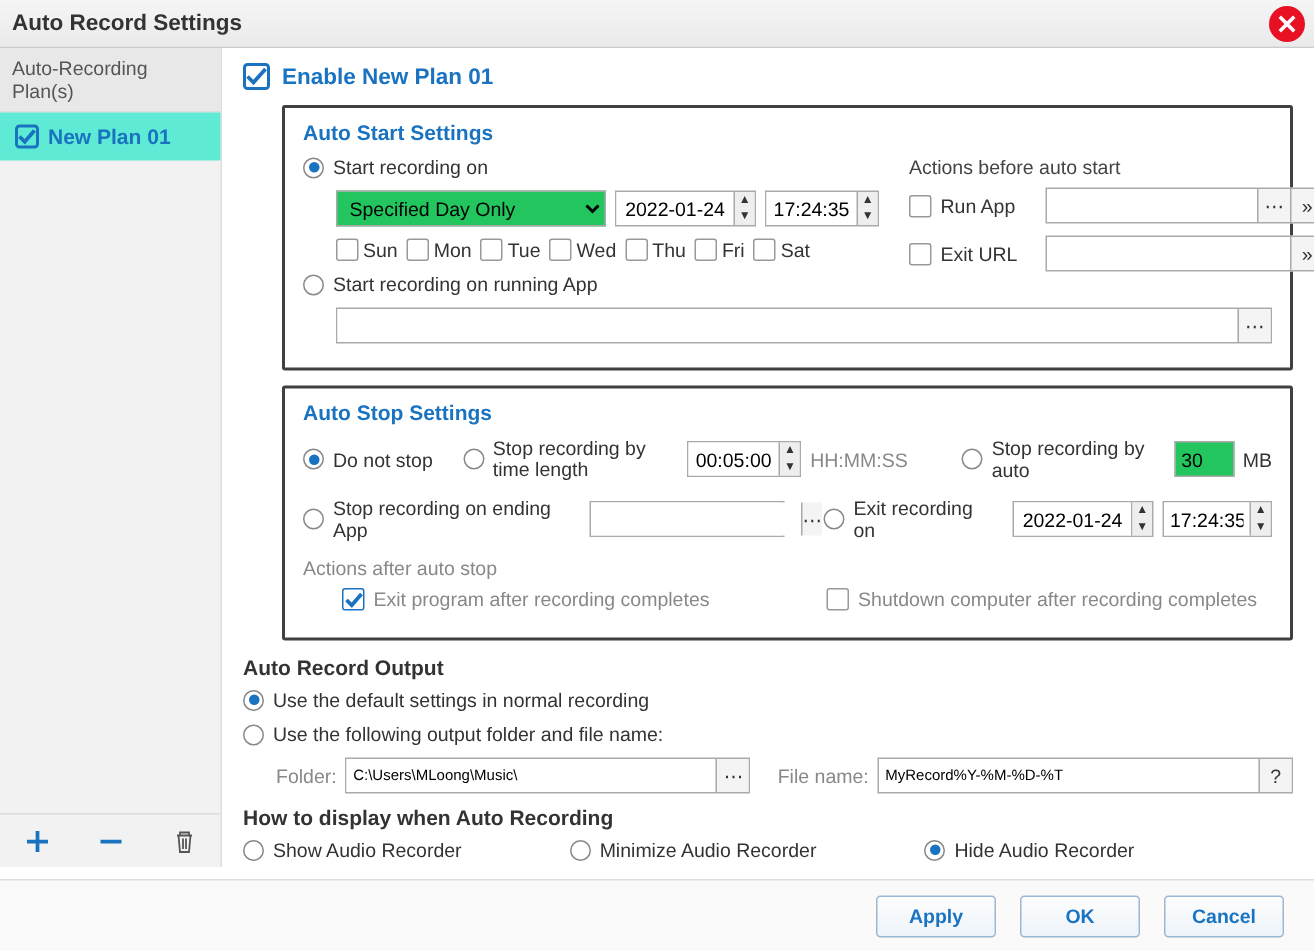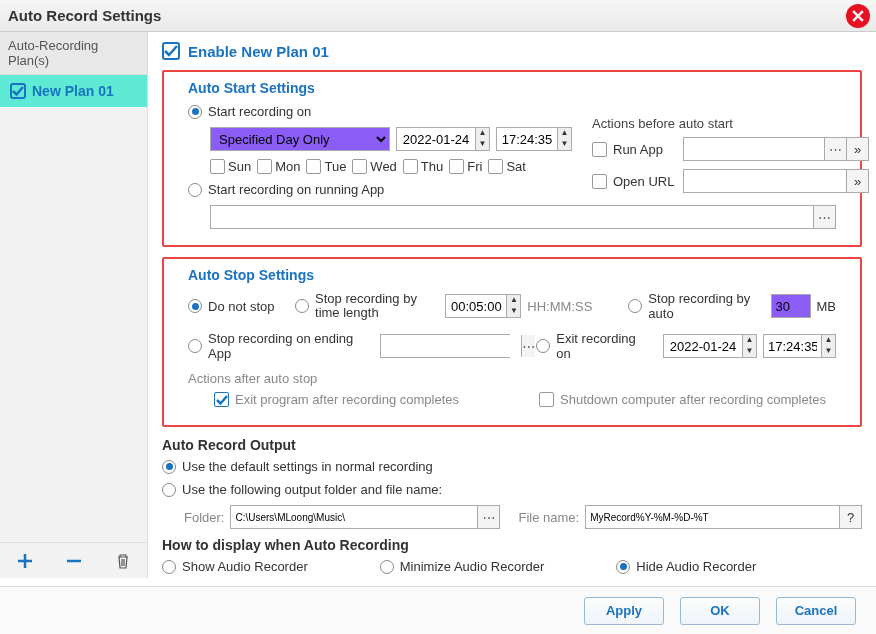--- a/index.html
+++ b/index.html
@@ -18,32 +18,32 @@
 .sidebar-toolbar { margin-top: auto; border-top: 1px solid #ddd; display: flex; justify-content: space-around; align-items: center; height: 36px; color: #1a73c0; }
 .sidebar-toolbar span { cursor: pointer; font-size: 20px; display:flex; align-items:center; }
 
 .main { flex: 1; padding: 10px 14px; overflow: hidden; }
 
 .enable-row { display: flex; align-items: center; gap: 8px; margin-bottom: 10px; }
 .enable-row .cb { width: 18px; height: 18px; border: 2px solid #1a73c0; border-radius: 3px; display:flex; align-items:center; justify-content:center; }
 .enable-row .cb svg { width: 14px; height: 14px; }
 .enable-row .lbl { color: #1a73c0; font-weight: 700; font-size: 15px; }
 
-.redbox { border: 2px solid #ef4444; border-radius: 2px; padding: 8px 24px; margin-bottom: 10px; }
+.redbox { border: 2px solid #404040; border-radius: 2px; padding: 8px 12px; margin-bottom: 10px; margin-left: 26px; }
 .section-title { color: #1a73c0; font-weight: 700; margin-bottom: 8px; font-size: 14px; }
 .plain-title { font-weight: 700; color: #333; margin-bottom: 6px; font-size: 14px; }
 
 .row { display: flex; align-items: center; gap: 6px; margin-bottom: 8px; flex-wrap: nowrap; }
 .radio { width: 14px; height: 14px; border: 1px solid #888; border-radius: 50%; display:inline-flex; align-items:center; justify-content:center; cursor:pointer; flex-shrink:0; }
 .radio.checked::after { content:""; width:7px; height:7px; background:#1a73c0; border-radius:50%; }
 .checkbox { width: 15px; height: 15px; border: 1px solid #999; border-radius: 2px; display:inline-flex; align-items:center; justify-content:center; cursor:pointer; background:#fff; flex-shrink:0; }
 .checkbox.checked { border-color:#1a73c0; }
 .checkbox.checked svg { width:12px; height:12px; }
 
-select, input.txt { border: 1px solid #aaa; background:#8b5cf6; height: 24px; padding: 0 4px; font-size: 13px; }
+select, input.txt { border: 1px solid #aaa; background:#22c55e; height: 24px; padding: 0 4px; font-size: 13px; }
 .txt { outline: none; }
 .spinner { display:inline-flex; border:1px solid #aaa; height:24px; }
 .spinner input { border:none; width:auto; padding:0 4px; font-size:13px; text-align:center; }
 .spinner .arrows { display:flex; flex-direction:column; width:14px; border-left:1px solid #aaa; }
 .spinner .arrows span { flex:1; font-size:8px; line-height:9px; text-align:center; cursor:pointer; background:#eee; }
 
 .days-row { display:flex; gap:6px; margin-left: 22px; margin-bottom:8px; }
 .days-row .d { display:flex; align-items:center; gap:3px; }
 
 .field-with-btn { display:flex; border:1px solid #aaa; height:24px; background:#fff; }
@@ -51,21 +51,21 @@
 .field-with-btn .ibtn { width:22px; border-left:1px solid #aaa; display:flex; align-items:center; justify-content:center; cursor:pointer; font-size:13px; background:#f4f4f4; }
 
 .actions-col { display:flex; flex-direction:column; gap:8px; }
 .actions-col .arow { display:flex; align-items:center; gap:6px; }
 
 .muted { color:#888; }
 
 .footer { position:absolute; bottom:0; left:0; right:0; height:48px; border-top:1px solid #ddd; display:flex; justify-content:flex-end; align-items:center; gap:16px; padding:0 20px; background:#fafafa; }
 .btn { min-width:80px; height:28px; border:1px solid #9bb8d3; background:linear-gradient(#fdfdfd,#eef4fa); border-radius:3px; color:#1a73c0; font-weight:600; cursor:pointer; font-size:13px; }
 
-.start-grid { display:flex; gap:20px;align-items:center; }
+.start-grid { display:flex; gap:20px; }
 .start-left { flex:1; }
 .start-right { width: 300px; }
 .sub-label { color:#444; margin-bottom:6px; display:block; }
 
 .stop-grid .row { margin-bottom:10px; }
 </style>
 </head>
 <body>
 
 <div class="titlebar">
@@ -186,21 +186,21 @@
               <span class="checkbox"></span>
               <span style="width:64px;">Run App</span>
               <div class="field-with-btn" style="flex:1;">
                 <input value="" style="">
                 <span class="ibtn">⋯</span>
                 <span class="ibtn">»</span>
               </div>
             </div>
             <div class="arow">
               <span class="checkbox"></span>
-              <span style="width:64px;">Open URL</span>
+              <span style="width:64px;">Exit URL</span>
               <div class="field-with-btn" style="flex:1;">
                 <input value="" style="">
                 <span class="ibtn">»</span>
               </div>
             </div>
           </div>
         </div>
       </div>
       <div class="row" style="margin-left:22px;">
         <div class="field-with-btn" style="flex:1;">

